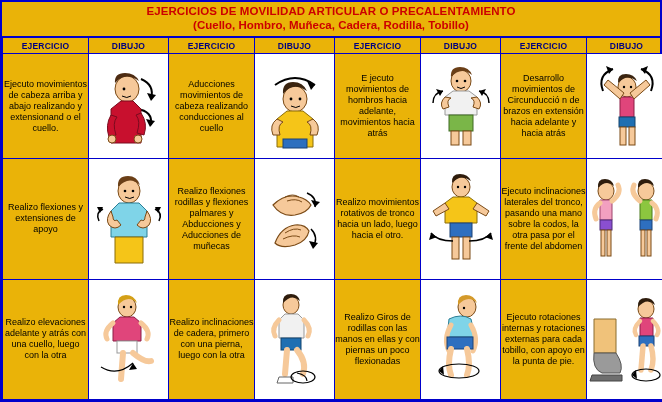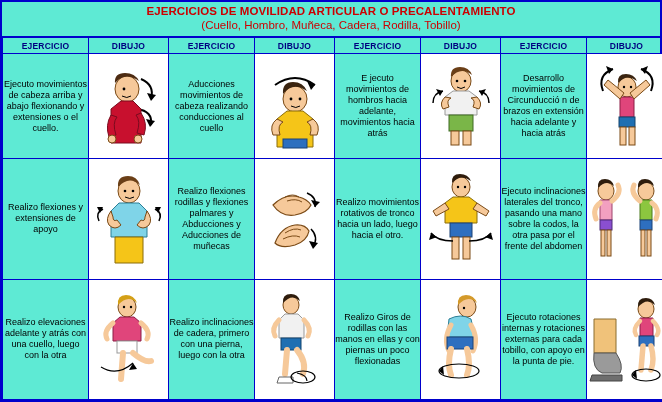--- a/index.html
+++ b/index.html
@@ -11,40 +11,40 @@
     width: 662px;
     height: 402px;
     font-family: "Liberation Sans", sans-serif;
     overflow: hidden;
   }
   .page {
     width: 662px;
     height: 402px;
     box-sizing: border-box;
     border: 2px solid #0000cc;
-    background: #5eead4;
+    background: #eab308;
     display: flex;
     flex-direction: column;
   }
   .title-bar {
     border-bottom: 1px solid #0000cc;
     padding: 3px 4px 4px 4px;
     text-align: center;
   }
   .title-line1 {
     color: #cc0000;
     font-size: 11.5px;
     font-weight: bold;
     letter-spacing: .1px;
     line-height: 13px;
   }
   .title-line2 {
     color: #cc0000;
     font-size: 11.5px;
-    font-weight: normal;
+    font-weight: bold;
     line-height: 14px;
   }
   table.grid {
     border-collapse: collapse;
     table-layout: fixed;
     width: 100%;
     flex: 1;
   }
   table.grid td, table.grid th {
     border: 1px solid #0000cc;
@@ -114,21 +114,21 @@
         <th class="hdr">DIBUJO</th>
         <th class="hdr">EJERCICIO</th>
         <th class="hdr">DIBUJO</th>
         <th class="hdr">EJERCICIO</th>
         <th class="hdr">DIBUJO</th>
       </tr>
     </thead>
     <tbody>
 
       <tr class="r1">
-        <td class="txt">Ejecuto movimientos de cabeza arriba y abajo flexionando y extensiones o el cuello.</td>
+        <td class="txt">Ejecuto movimientos de cabeza arriba y abajo realizando y extensionand o el cuello.</td>
         <td class="fig">
           <div class="figwrap">
             <svg width="76" height="86" viewBox="0 0 76 86">
 
               <path d="M50 16 q14 6 10 20" stroke="#000" stroke-width="2" fill="none"></path>
               <polygon points="60,38 56,30 65,32" fill="#000"></polygon>
               <path d="M46 46 q16 2 14 16" stroke="#000" stroke-width="2" fill="none"></path>
               <polygon points="59,64 55,56 64,58" fill="#000"></polygon>
 
               <ellipse cx="36" cy="26" rx="12" ry="13" fill="#f6c99a" stroke="#7a4a16" stroke-width="1"></ellipse>

